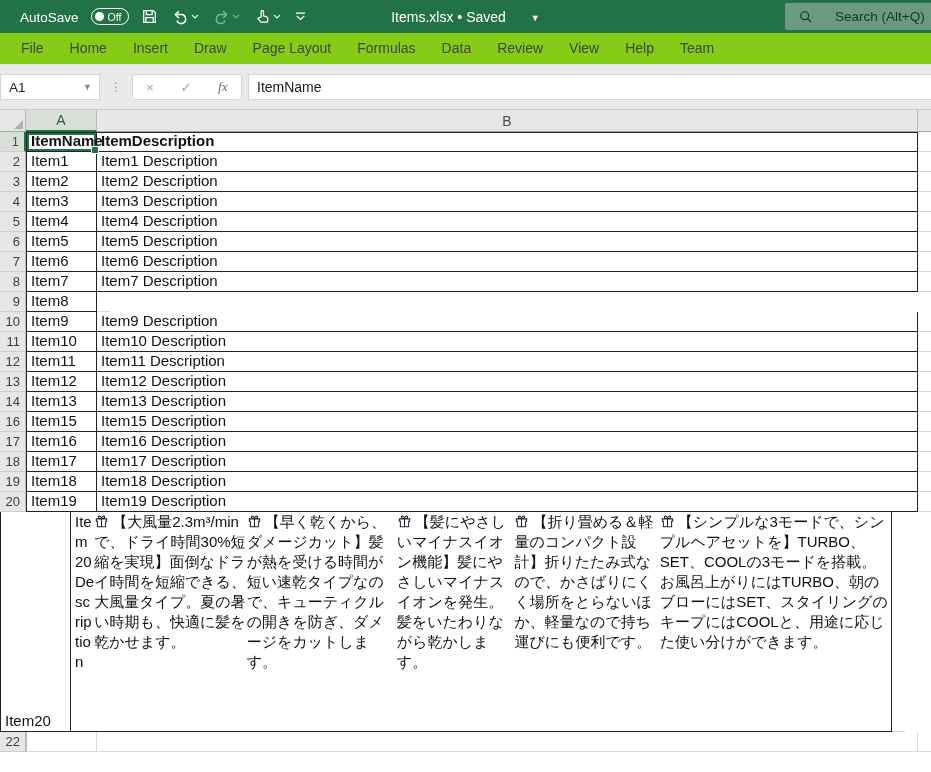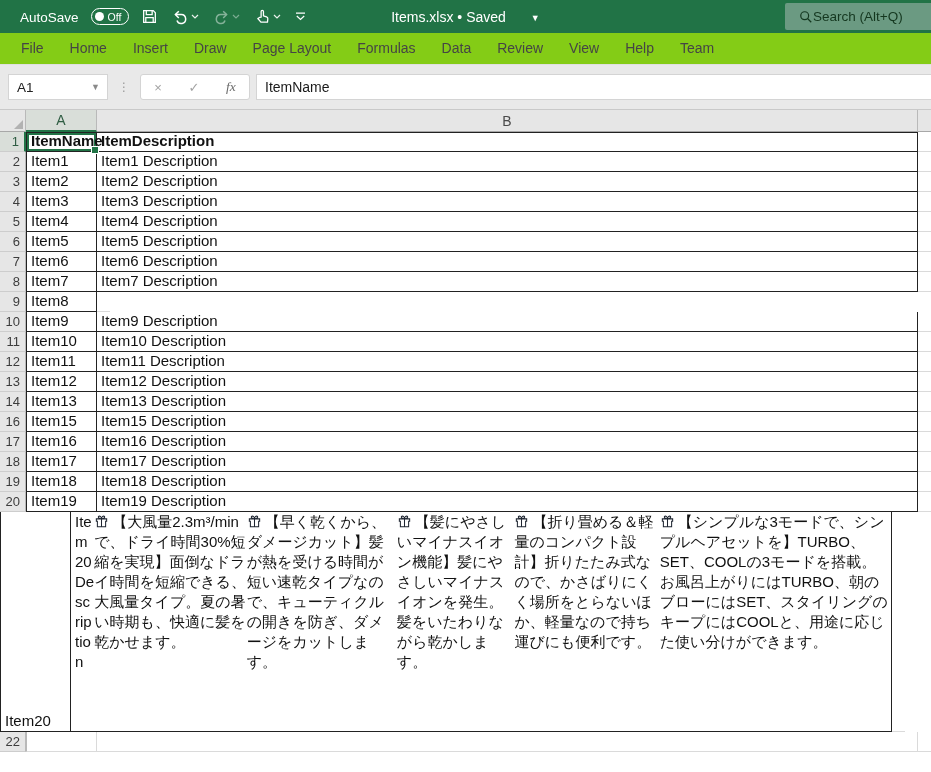--- a/index.html
+++ b/index.html
@@ -31,40 +31,40 @@
   .chev { opacity:.9; }
   .title-center {
     position:absolute; left:0; right:0; top:0; height:33px;
     display:flex; align-items:center; justify-content:center; gap:25px;
     pointer-events:none; font-size:14px;
   }
   .title-caret { font-size:9px; margin-top:2px; }
   .searchbox {
     position:absolute; right:0; top:3px; height:27px; width:146px;
     background:var(--searchbox,#6b9a82); border-radius:2px 0 0 2px;
-    display:flex; align-items:center; gap:0; padding-left:14px;
+    display:flex; align-items:center; gap:22px; padding-left:14px;
     color:#14371f; font-size:13.5px; cursor:text;
   }
 
   
   .menubar {
     height:32px; background:#84cc16; border-bottom:1px solid #e0e0e0;
     display:flex; align-items:center; padding-left:8px; flex:0 0 auto;
   }
   .tab {
     padding:0 13px; font-size:14px; color:#454545; line-height:31px; cursor:pointer;
   }
 
   
   .formula-strip {
     height:45px; background:#e9e9e9; flex:0 0 auto; position:relative;
     border-bottom:1px solid #c9c9c9; display:flex; align-items:center;
   }
   .namebox {
-    margin-left:8px; width:100px; height:26px; background:#fff;
+    width:100px; height:26px; background:#fff;
     border:1px solid #d4d4d4; display:flex; align-items:center;
     font-size:13.5px; color:#222; padding-left:8px; cursor:pointer;
   }
   .namebox .nb-caret { margin-left:auto; margin-right:7px; color:#8a8a8a; font-size:9px; }
   .dots { color:#9a9a9a; font-size:12px; margin:0 10px; letter-spacing:0; }
   .fx-group {
     width:110px; height:26px; background:#fff; border:1px solid #d4d4d4; border-radius:3px;
     display:flex; align-items:center; justify-content:space-around; color:#a2a2a2;
   }
   .fxg-btn { font-size:13px; cursor:pointer; padding:0 4px; }

